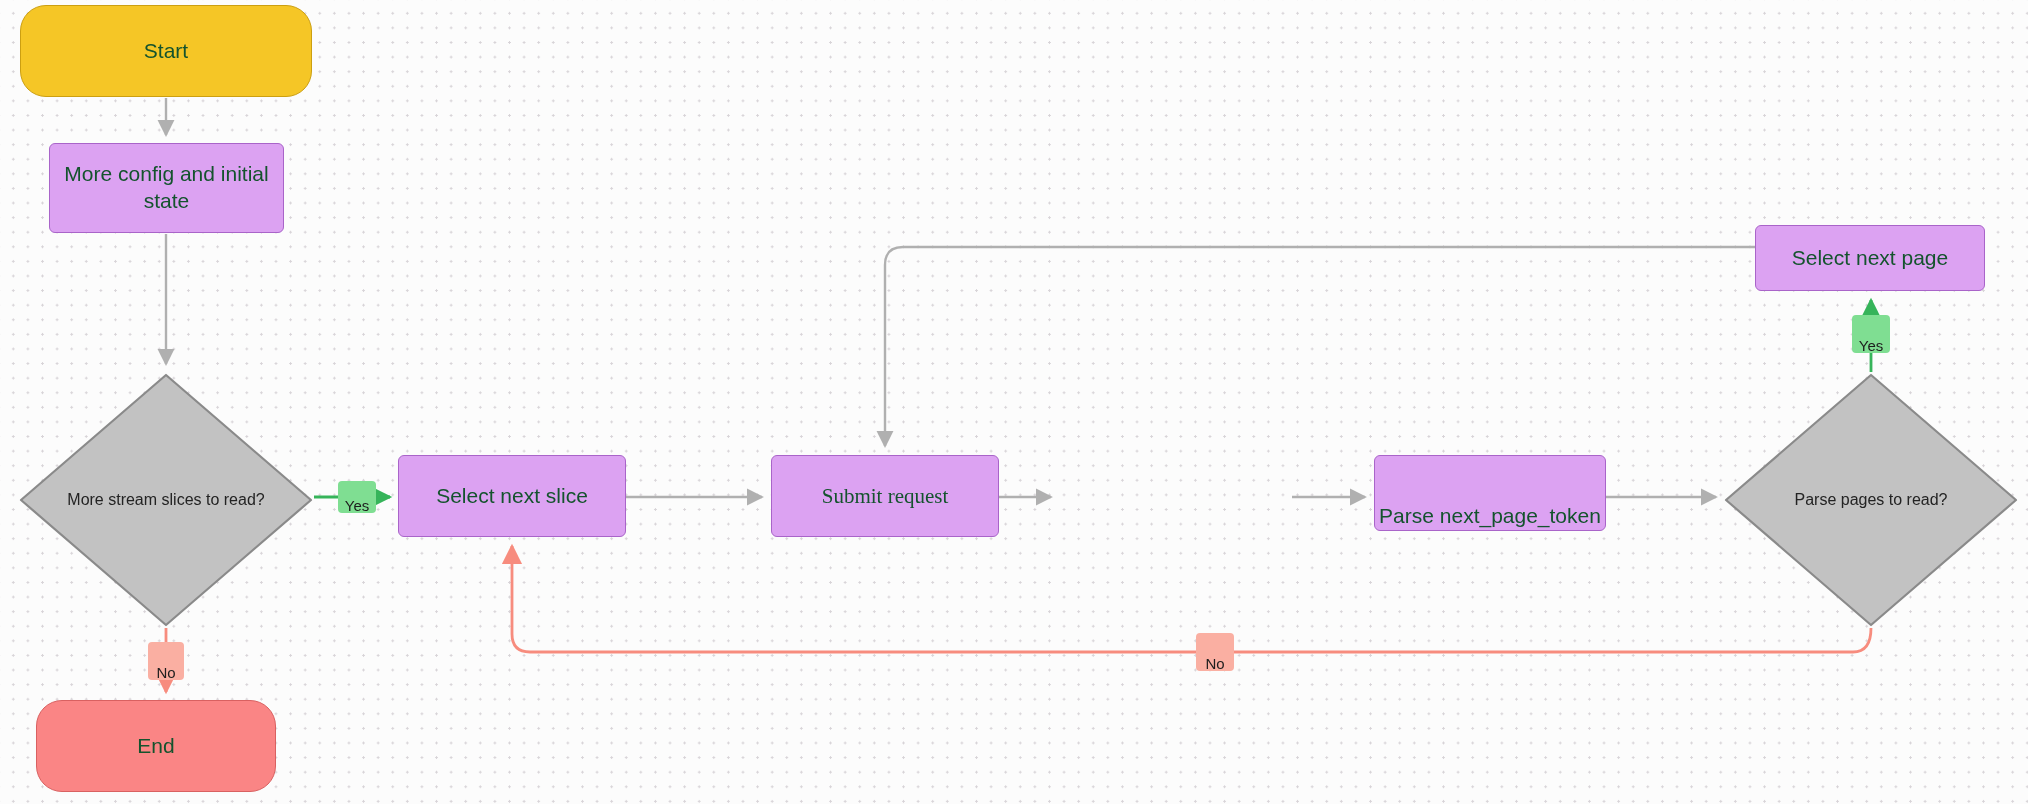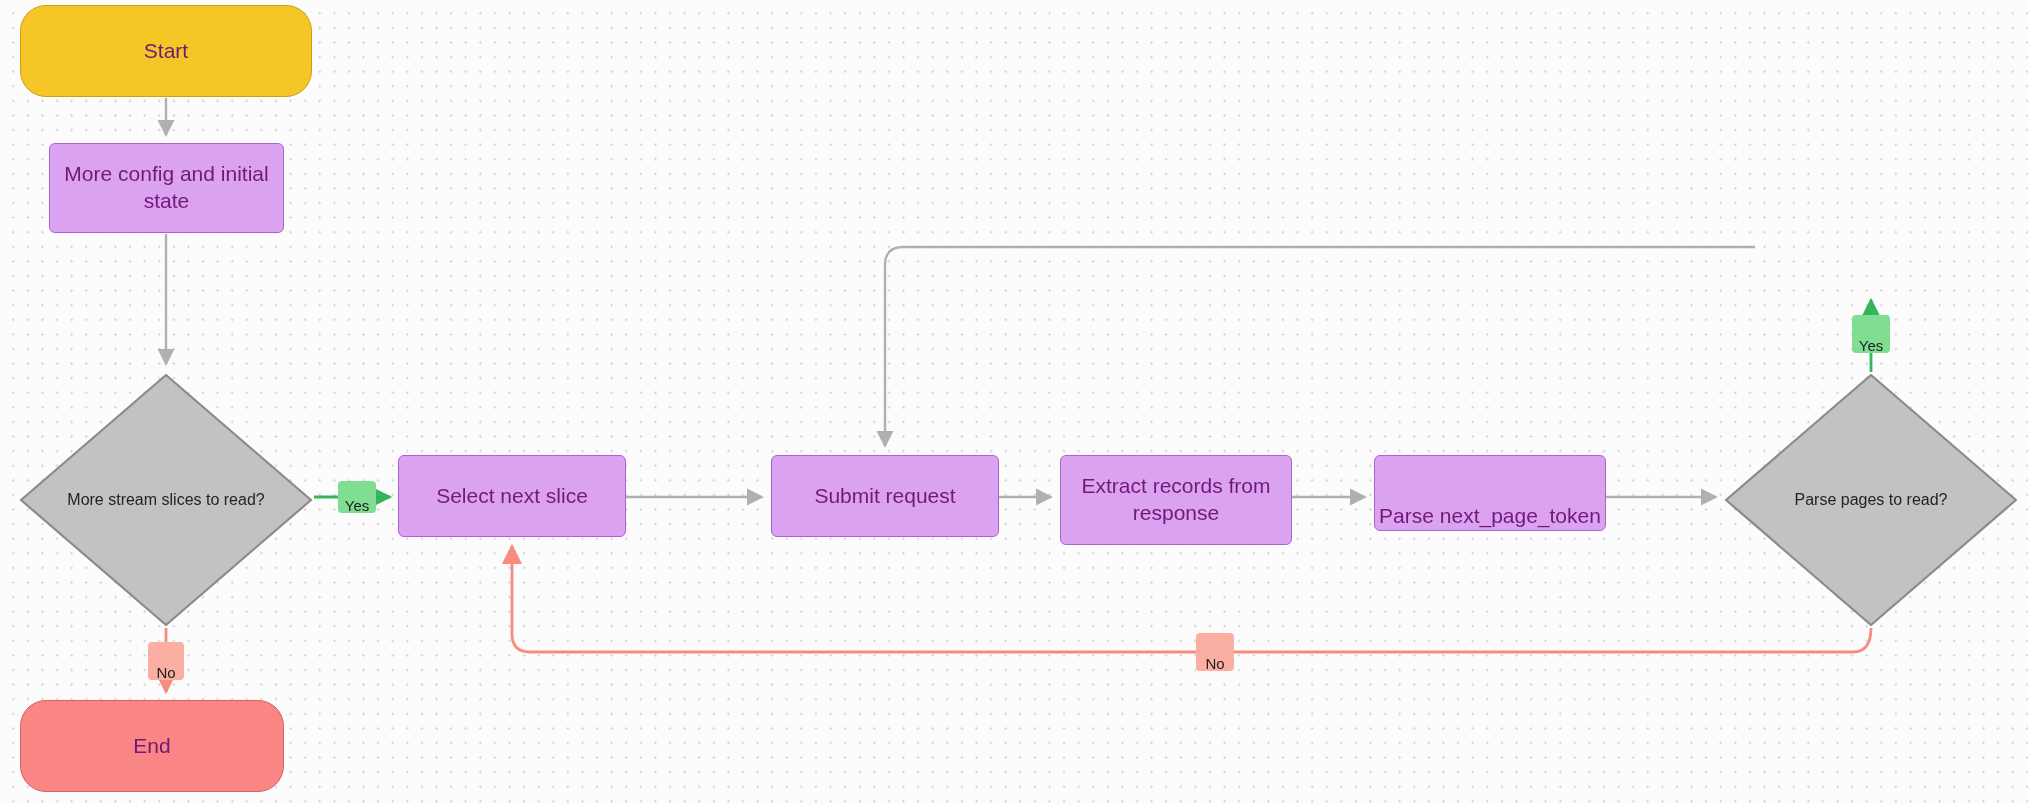--- a/index.html
+++ b/index.html
@@ -28,21 +28,21 @@
     height: 804px;
     pointer-events: none;
   }
   .node {
     position: absolute;
     box-sizing: border-box;
     display: flex;
     align-items: center;
     justify-content: center;
     text-align: center;
-    color: #701a75;
+    color: #14532d;
     font-size: 21px;
     line-height: 1.28;
     z-index: 3;
   }
   .node-terminal {
     border-radius: 26px;
     border: 1.6px solid;
   }
   .node-process {
     border-radius: 6px;
@@ -150,47 +150,47 @@
     <span>More config and initial state</span>
   </div>
 
   <div class="diamond-wrap" style="left:18px; top:372px; width:296px; height:256px;">
     <svg width="296" height="256" viewBox="0 0 296 256" xmlns="http://www.w3.org/2000/svg">
       <polygon points="148,3 293,128 148,253 3,128" fill="#C2C2C2" stroke="#8A8A8A" stroke-width="2.2" stroke-linejoin="round"></polygon>
     </svg>
     <div class="diamond-label">More stream slices to read?</div>
   </div>
 
-  <div class="node node-terminal node-end" style="left:20px; top:700px; width:264px; height:92px;">
+  <div class="node node-terminal node-end" style="left:36px; top:700px; width:240px; height:92px;">
     <span>End</span>
   </div>
 
   <div class="node node-process node-proc" style="left:398px; top:455px; width:228px; height:82px;">
     <span>Select next slice</span>
   </div>
 
-  <div class="node node-process node-proc" style="left:771px; top:455px; width:228px; height:82px;">
+  <div class="node node-process node-proc" style="left:771px; top:455px; width:228px; height:82px;font-family:Liberation Serif, serif;">
     <span>Submit request</span>
   </div>
 
-  <div class="node node-process node-proc" style="left:1060px; top:455px; width:232px; height:90px;">
-    <span>Extract records from response</span>
-  </div>
 
   <div class="node node-process node-proc" style="left:1374px; top:455px; width:232px; height:76px;align-items:flex-end;">
     <span>Parse next_page_token</span>
   </div>
 
   <div class="diamond-wrap" style="left:1723px; top:372px; width:296px; height:256px;">
     <svg width="296" height="256" viewBox="0 0 296 256" xmlns="http://www.w3.org/2000/svg">
       <polygon points="148,3 293,128 148,253 3,128" fill="#C2C2C2" stroke="#8A8A8A" stroke-width="2.2" stroke-linejoin="round"></polygon>
     </svg>
     <div class="diamond-label">Parse pages to read?</div>
   </div>
 
+  <div class="node node-process node-proc" style="left:1755px; top:225px; width:230px; height:66px;">
+    <span>Select next page</span>
+  </div>
 
   <div class="edge-label label-yes" style="left:338px; top:481px; width:38px; height:32px;">
     <span>Yes</span>
   </div>
 
   <div class="edge-label label-no" style="left:148px; top:642px; width:36px; height:38px;">
     <span>No</span>
   </div>
 
   <div class="edge-label label-yes" style="left:1852px; top:315px; width:38px; height:38px;">

